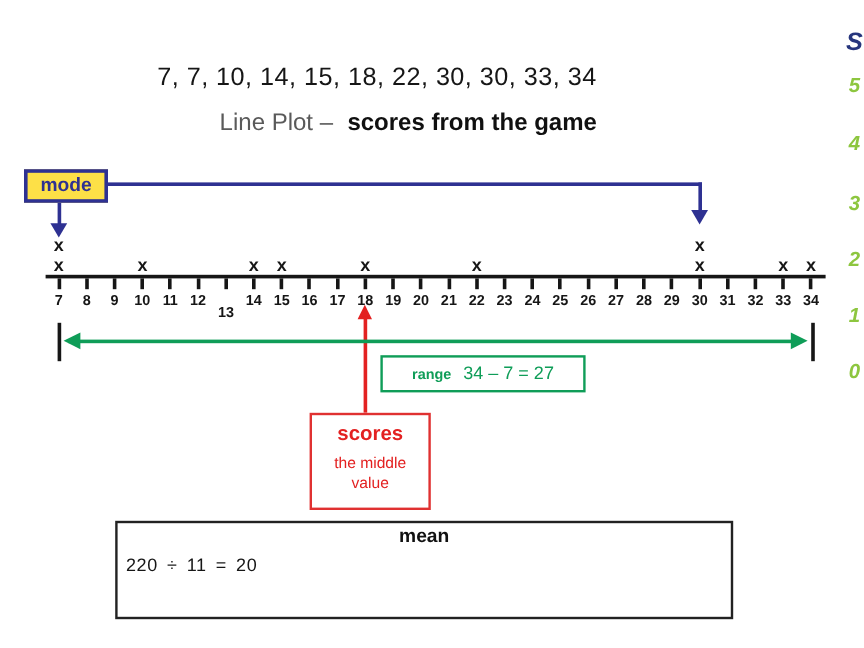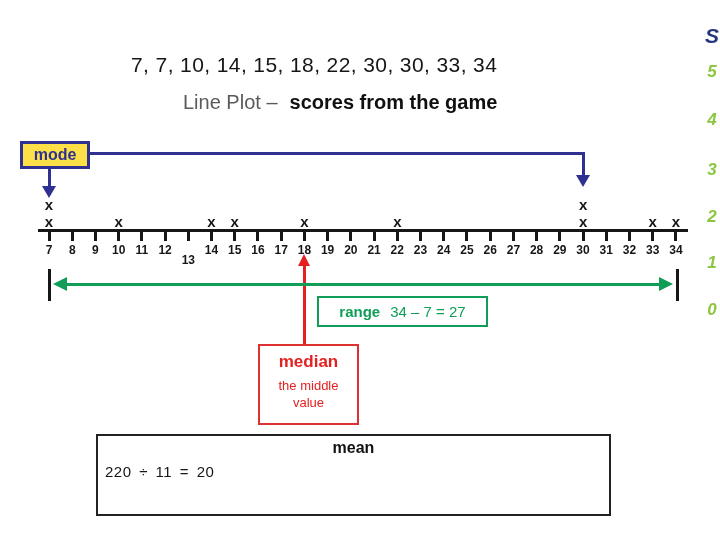--- a/index.html
+++ b/index.html
@@ -34,21 +34,21 @@
   .tick{background:#161616;width:3px;height:9px;}
   .tick-label{font-size:12px;font-weight:bold;width:22px;text-align:center;color:#161616;}
   .xmark{font-size:15px;font-weight:bold;width:16px;text-align:center;line-height:15px;color:#161616;}
 
   
   #range-box{
     left:317px;top:296px;width:167px;height:27px;
     border:2px solid #0f9d58;background:#fff;
     display:flex;align-items:center;justify-content:center;gap:10px;
   }
-  #range-label{font-size:15px;font-weight:bold;color:#0f9d58;}
+  #range-label{font-size:12px;font-weight:bold;color:#0f9d58;}
   #range-eq{font-size:15px;color:#0f9d58;}
 
   
   #median-box{
     left:258px;top:344px;width:97px;height:77px;
     border:2px solid #e03131;background:#fff;text-align:center;
   }
   #median-label{font-size:17px;font-weight:bold;color:#e32121;margin-top:6px;}
   #median-desc{font-size:13px;color:#e32121;margin-top:5px;line-height:17px;padding:0 14px;}
 
@@ -162,21 +162,21 @@
       <div class="abs tri" style="left: 53px; top: 277px; border-top: 7px solid transparent; border-bottom: 7px solid transparent; border-right: 14px solid rgb(15, 157, 88);"></div>
       <div class="abs tri" style="left: 658.94px; top: 277px; border-top: 7px solid transparent; border-bottom: 7px solid transparent; border-left: 14px solid rgb(15, 157, 88);"></div>
     </div>
 
   <div id="range-box" class="abs">
     <span id="range-label">range</span>
     <span id="range-eq">34 – 7 = 27</span>
   </div>
 
   <div id="median-box" class="abs">
-    <div id="median-label">median</div>
+    <div id="median-label">scores</div>
     <div id="median-desc">the middle value</div>
   </div>
 
   <div id="mean-box" class="abs">
     <div id="mean-label">mean</div>
     <div class="mean-eq nowrap">220 ÷ 11 = 20</div>
   </div>
 
   <div id="side-heading" class="abs" style="left:700px;top:24px;">S</div>
   <div id="side-digits"></div>

